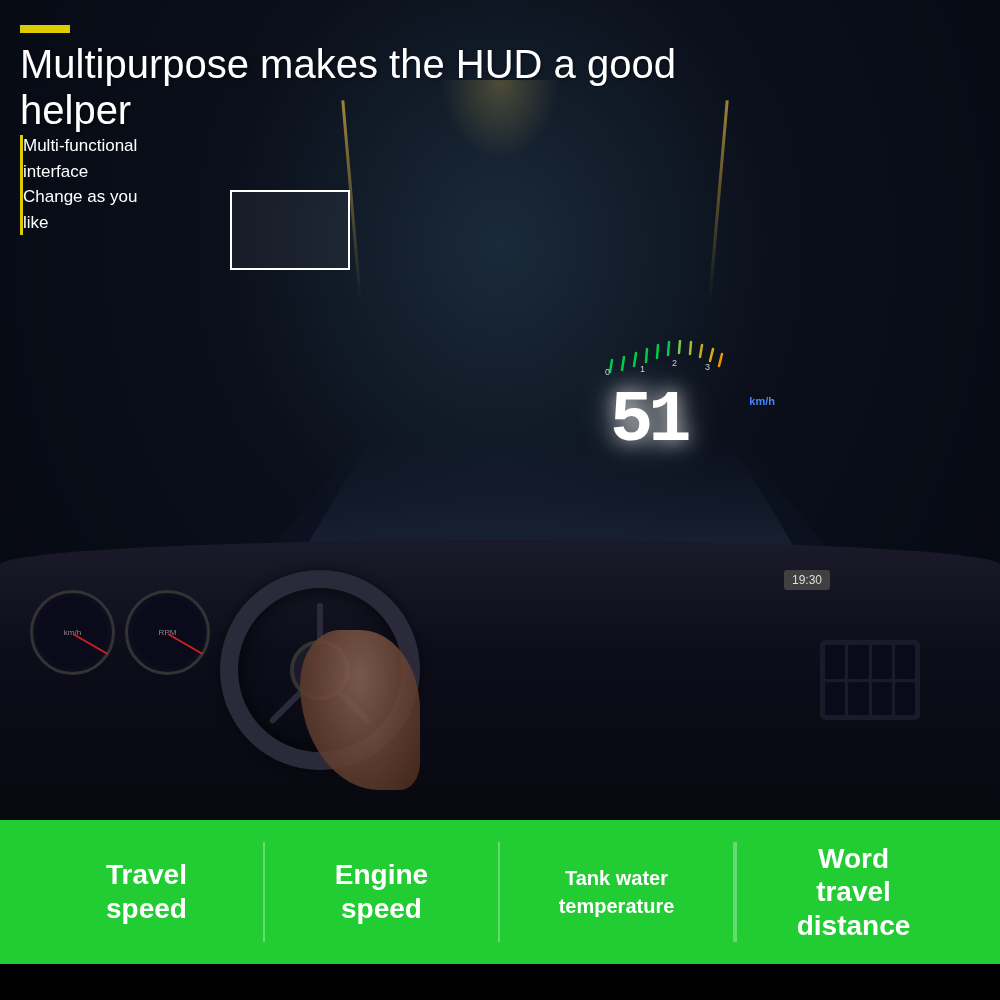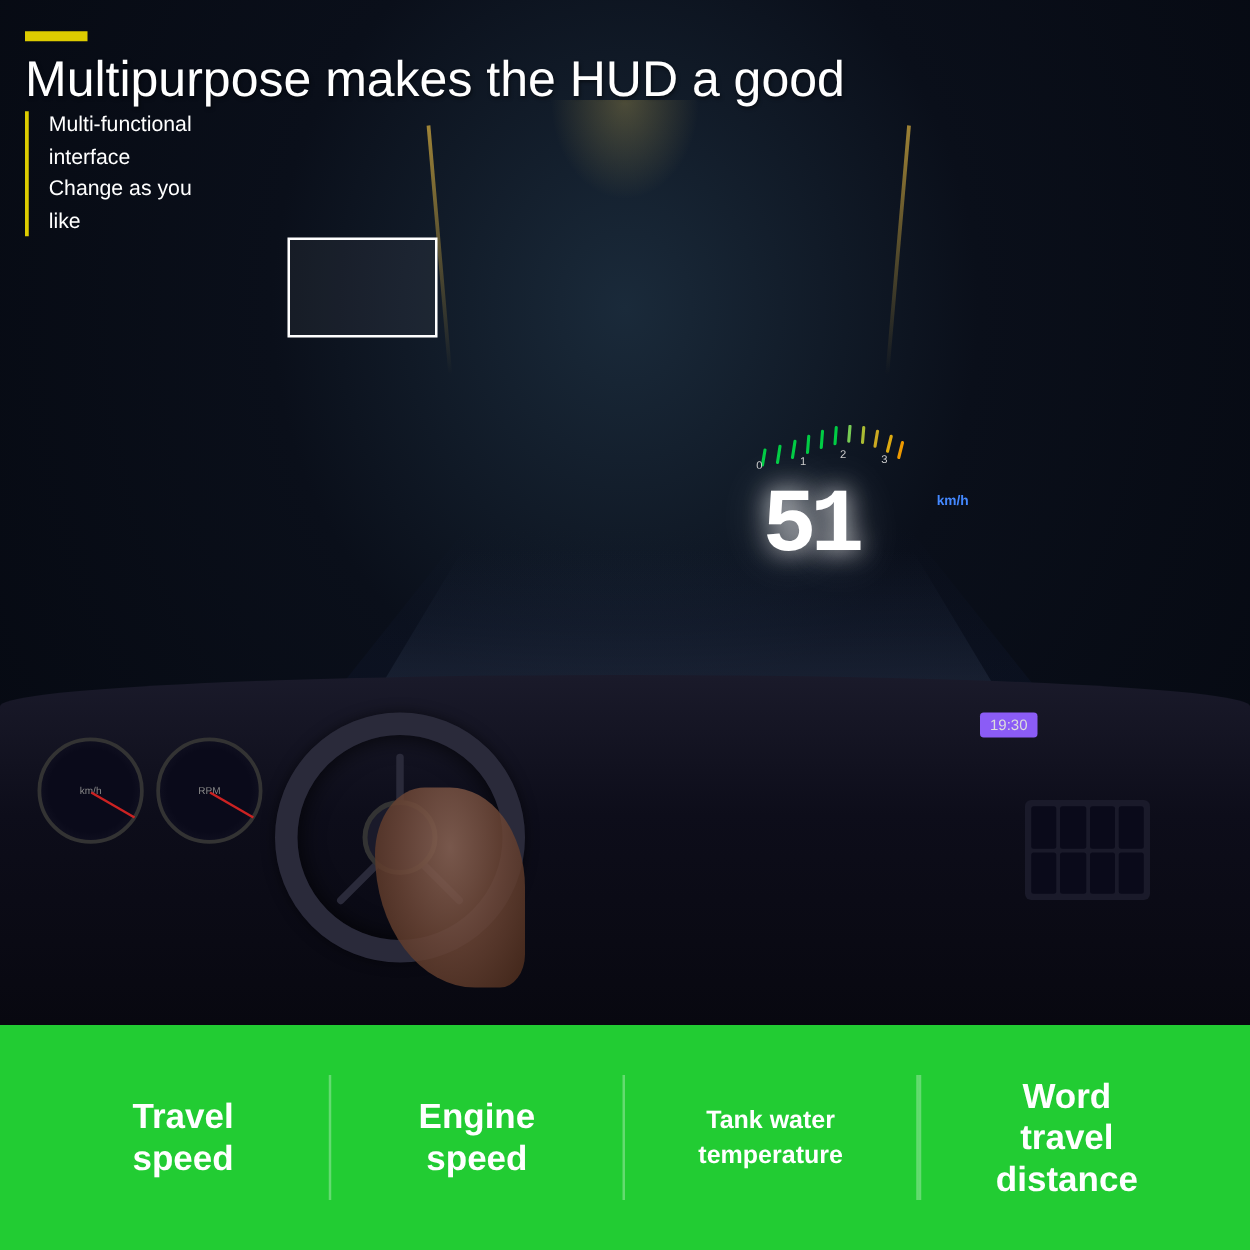--- a/index.html
+++ b/index.html
@@ -198,21 +198,21 @@
       font-size: 11px;
       color: #4488ff;
       font-weight: bold;
     }
 
     
     .time-display {
       position: absolute;
       bottom: 230px;
       right: 170px;
-      background: #8b5cf6;
+      background: #404040;
       color: #dddddd;
       font-size: 12px;
       padding: 3px 8px;
       border-radius: 3px;
     }
 
     
     .headline-text {
       position: absolute;
       top: 10px;
@@ -232,21 +232,21 @@
       font-size: 40px;
       font-weight: 400;
       color: #ffffff;
       line-height: 1.15;
       text-shadow: 1px 1px 3px rgba(0,0,0,0.5);
     }
 
     .subtitle-block {
       display: flex;
       align-items: center;
-      gap: 16px;
+      gap: 0;
     }
 
     .vertical-bar {
       width: 3px;
       background: #ddcc00;
       align-self: stretch;
       flex-shrink: 0;
       margin-top: 2px;
     }
 
@@ -263,21 +263,21 @@
       left: 230px;
       width: 120px;
       height: 80px;
       border: 2px solid #ffffff;
       background: rgba(255,255,255,0.05);
     }
 
     
     .bottom-section {
       width: 100%;
-      height: 180px;
+      height: 144px;
       background: #22cc33;
       display: flex;
       align-items: center;
       justify-content: space-around;
       padding: 20px 30px;
     }
 
     .feature-item {
       display: flex;
       flex-direction: column;
@@ -443,20 +443,21 @@
       <div class="speed-number">51</div>
       <div class="speed-unit">km/h</div>
     </div>
 
     <div class="time-display">19:30</div>
 
     <div class="headline-text">
       <div class="yellow-bar"></div>
       <div class="main-title">
         <span>Multipurpose makes the HUD a good</span><br>
+        <span>helper</span>
       </div>
       <div class="subtitle-block">
         <div class="vertical-bar"></div>
         <div class="subtitle-text">
           <span>Multi-functional</span><br>
           <span>interface</span><br>
           <span>Change as you</span><br>
           <span>like</span>
         </div>
       </div>

